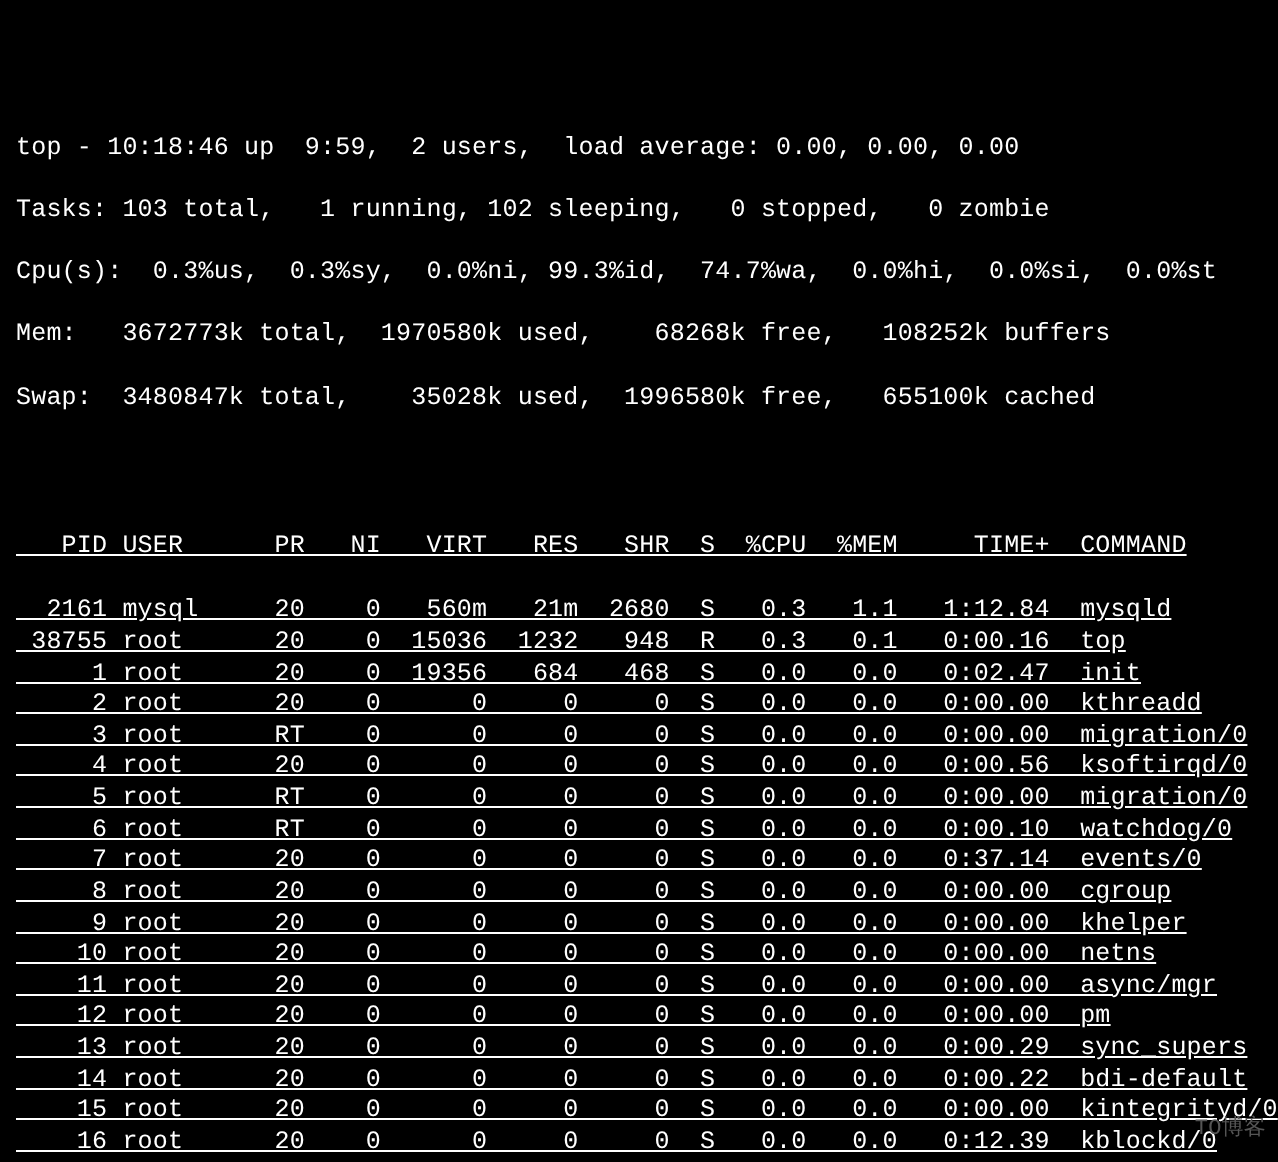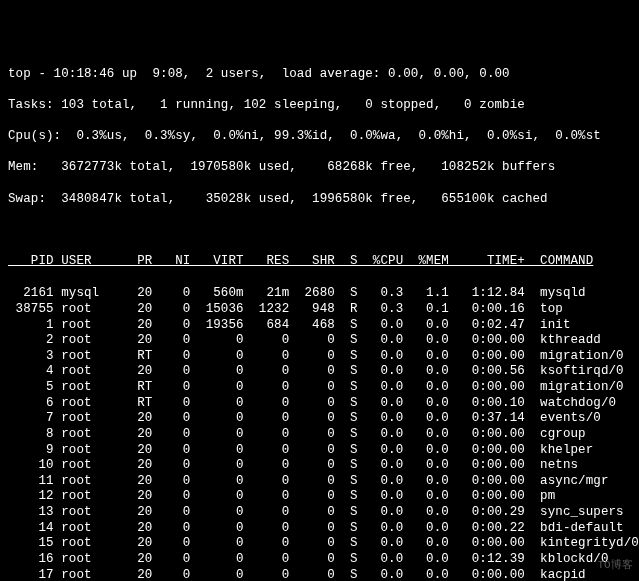--- a/index.html
+++ b/index.html
@@ -11,40 +11,40 @@
     font-size: 12.5px;
     line-height: 1.25;
     width: 639px;
     box-sizing: border-box;
     white-space: pre;
     letter-spacing: 0.1px;
   }
   .hdr { white-space: pre; }
   .cols-row { background:#000; color:#fff; border-bottom:1px solid transparent;}
   .table { display:block; }
-  .row { white-space: pre; }
-  .underline { text-decoration: underline; }
+  .row { white-space: pre; text-decoration: underline; }
+  .underline { text-decoration: underline; margin-top: 12px; }
   .watermark {
     position: absolute;
     right: 6px;
     bottom: 8px;
     color:#555;
     font-size:11px;
     pointer-events:none;
     margin-left:20px;
   }
 </style>
 </head>
 <body>
 
 
 
-<div class="hdr">top - 10:18:46 up  9:08,  2 users,  load average: 0.00, 0.00, 0.00</div>
+<div class="hdr">top - 10:18:46 up  9:59,  2 users,  load average: 0.00, 0.00, 0.00</div>
 <div class="hdr">Tasks: 103 total,   1 running, 102 sleeping,   0 stopped,   0 zombie</div>
-<div class="hdr">Cpu(s):  0.3%us,  0.3%sy,  0.0%ni, 99.3%id,  0.0%wa,  0.0%hi,  0.0%si,  0.0%st</div>
+<div class="hdr">Cpu(s):  0.3%us,  0.3%sy,  0.0%ni, 99.3%id,  74.7%wa,  0.0%hi,  0.0%si,  0.0%st</div>
 <div class="hdr">Mem:   3672773k total,  1970580k used,    68268k free,   108252k buffers</div>
 <div class="hdr">Swap:  3480847k total,    35028k used,  1996580k free,   655100k cached</div>
 <div class="hdr"> </div>
 <div class="cols-row underline" id="cols">   PID USER      PR   NI   VIRT   RES   SHR  S  %CPU  %MEM     TIME+  COMMAND</div>
 <div class="table" id="tbl"><div class="row">  2161 mysql     20    0   560m   21m  2680  S   0.3   1.1   1:12.84  mysqld</div><div class="row"> 38755 root      20    0  15036  1232   948  R   0.3   0.1   0:00.16  top</div><div class="row">     1 root      20    0  19356   684   468  S   0.0   0.0   0:02.47  init</div><div class="row">     2 root      20    0      0     0     0  S   0.0   0.0   0:00.00  kthreadd</div><div class="row">     3 root      RT    0      0     0     0  S   0.0   0.0   0:00.00  migration/0</div><div class="row">     4 root      20    0      0     0     0  S   0.0   0.0   0:00.56  ksoftirqd/0</div><div class="row">     5 root      RT    0      0     0     0  S   0.0   0.0   0:00.00  migration/0</div><div class="row">     6 root      RT    0      0     0     0  S   0.0   0.0   0:00.10  watchdog/0</div><div class="row">     7 root      20    0      0     0     0  S   0.0   0.0   0:37.14  events/0</div><div class="row">     8 root      20    0      0     0     0  S   0.0   0.0   0:00.00  cgroup</div><div class="row">     9 root      20    0      0     0     0  S   0.0   0.0   0:00.00  khelper</div><div class="row">    10 root      20    0      0     0     0  S   0.0   0.0   0:00.00  netns</div><div class="row">    11 root      20    0      0     0     0  S   0.0   0.0   0:00.00  async/mgr</div><div class="row">    12 root      20    0      0     0     0  S   0.0   0.0   0:00.00  pm</div><div class="row">    13 root      20    0      0     0     0  S   0.0   0.0   0:00.29  sync_supers</div><div class="row">    14 root      20    0      0     0     0  S   0.0   0.0   0:00.22  bdi-default</div><div class="row">    15 root      20    0      0     0     0  S   0.0   0.0   0:00.00  kintegrityd/0</div><div class="row">    16 root      20    0      0     0     0  S   0.0   0.0   0:12.39  kblockd/0</div><div class="row">    17 root      20    0      0     0     0  S   0.0   0.0   0:00.00  kacpid</div></div>
 <div class="watermark">TO博客</div>
 
 
 
 

